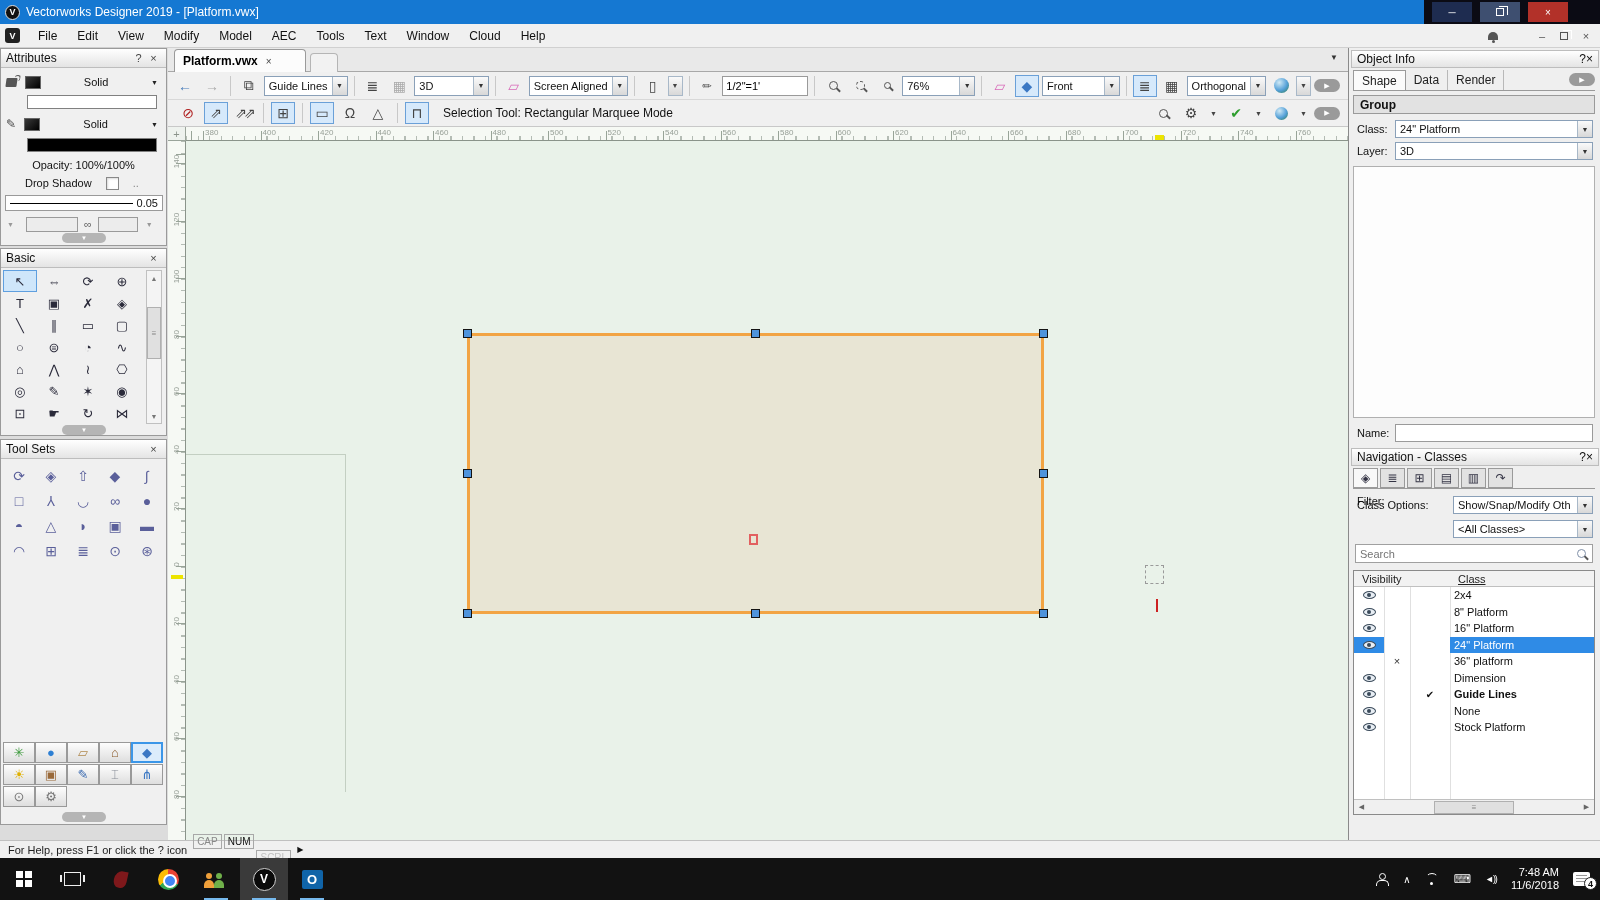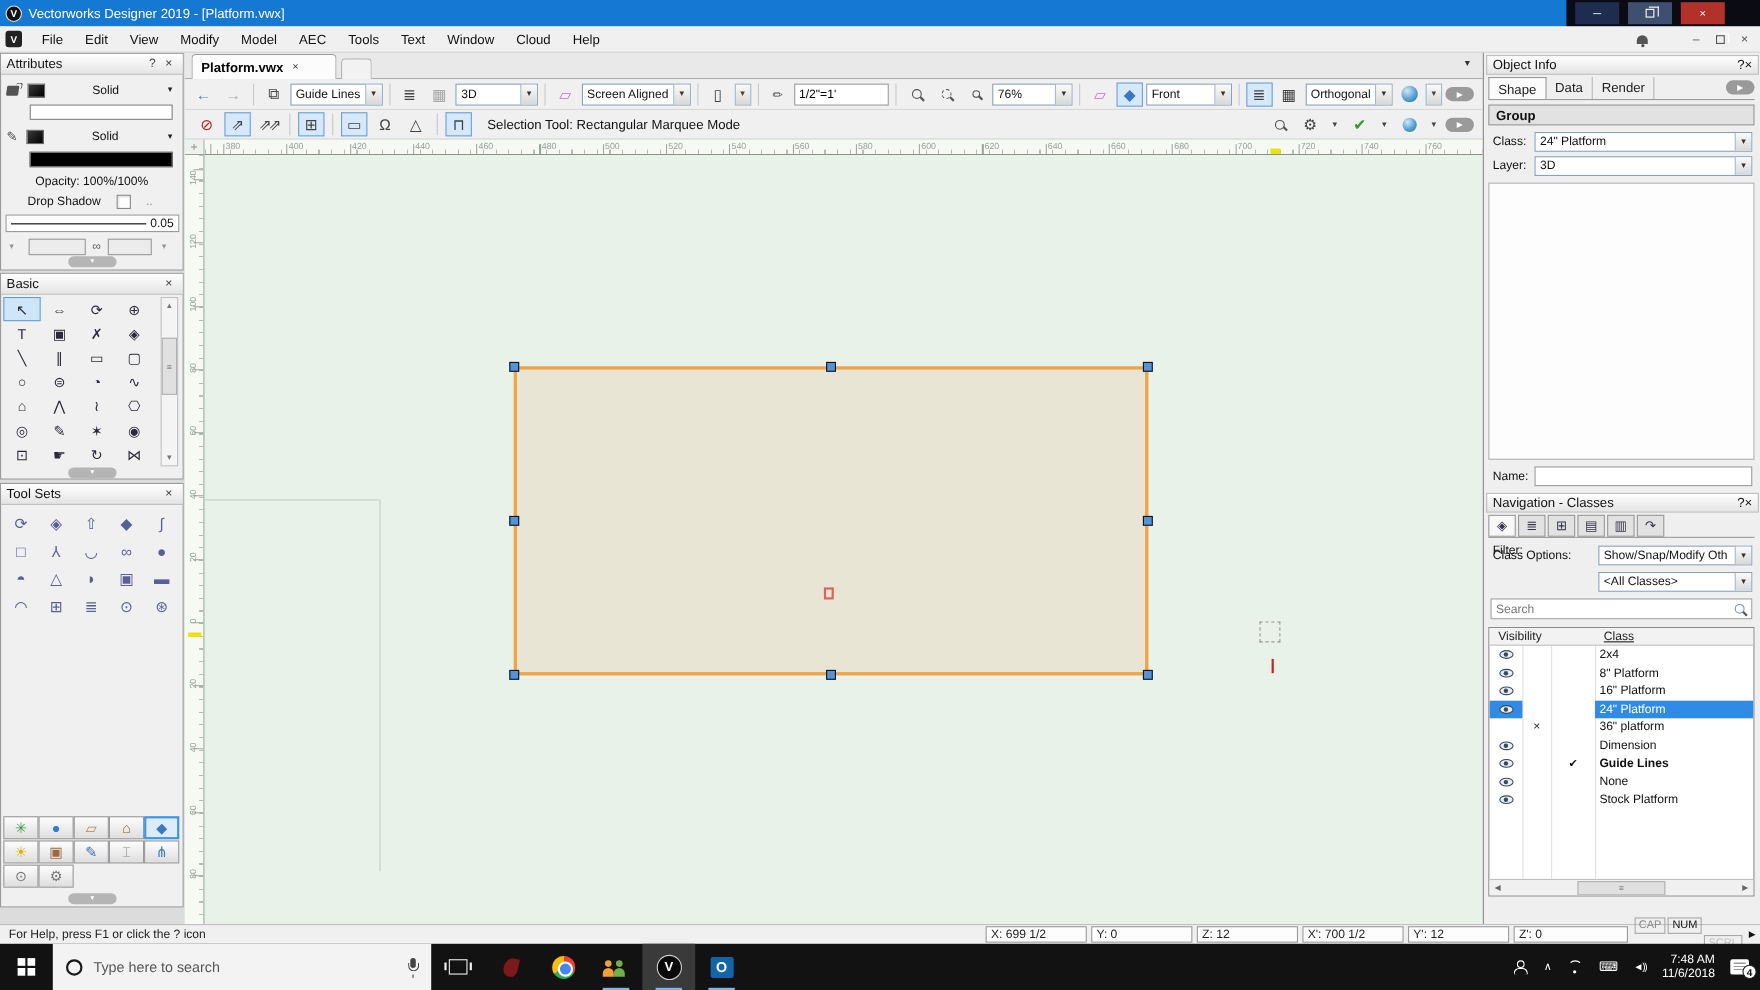--- a/index.html
+++ b/index.html
@@ -700,50 +700,35 @@
       <span class="hthumb">
           <span>≡</span>
         </span>
       <span class="harr">▶</span>
     </div>
   </div>
 </div>
 
 <div id="statusbar">
   <span id="help-text">For Help, press F1 or click the ? icon</span>
-  <div id="status-fields">
-      <div class="sbox">X: 699 1/2</div>
-      <div class="sbox">Y: 0</div>
-      <div class="sbox">Z: 12</div>
-      <div class="sbox">X': 700 1/2</div>
-      <div class="sbox">Y': 12</div>
-      <div class="sbox">Z': 0</div>
-    </div>
   <div id="status-locks">
       <div class="lock dim">CAP</div>
       <div class="lock on">NUM</div>
       <div class="lock off">SCRL</div>
     </div>
   <span id="sb-arrow">▶</span>
 </div>
 
 <div id="taskbar">
   <div id="start-btn">
     <span class="winlogo">
         <span></span>
         <span></span>
         <span></span>
         <span></span>
-      </span>
-  </div>
-  <div id="search-box">
-    <span class="cortana"></span>
-    <span>Type here to search</span>
-    <span class="micwrap">
-        <span class="mic"></span>
       </span>
   </div>
   <div class="tb-icon">
       <span class="taskview"></span>
     </div>
   <div class="tb-icon">
       <span class="quill"></span>
     </div>
   <div class="tb-icon">
       <span class="chrome"></span>

